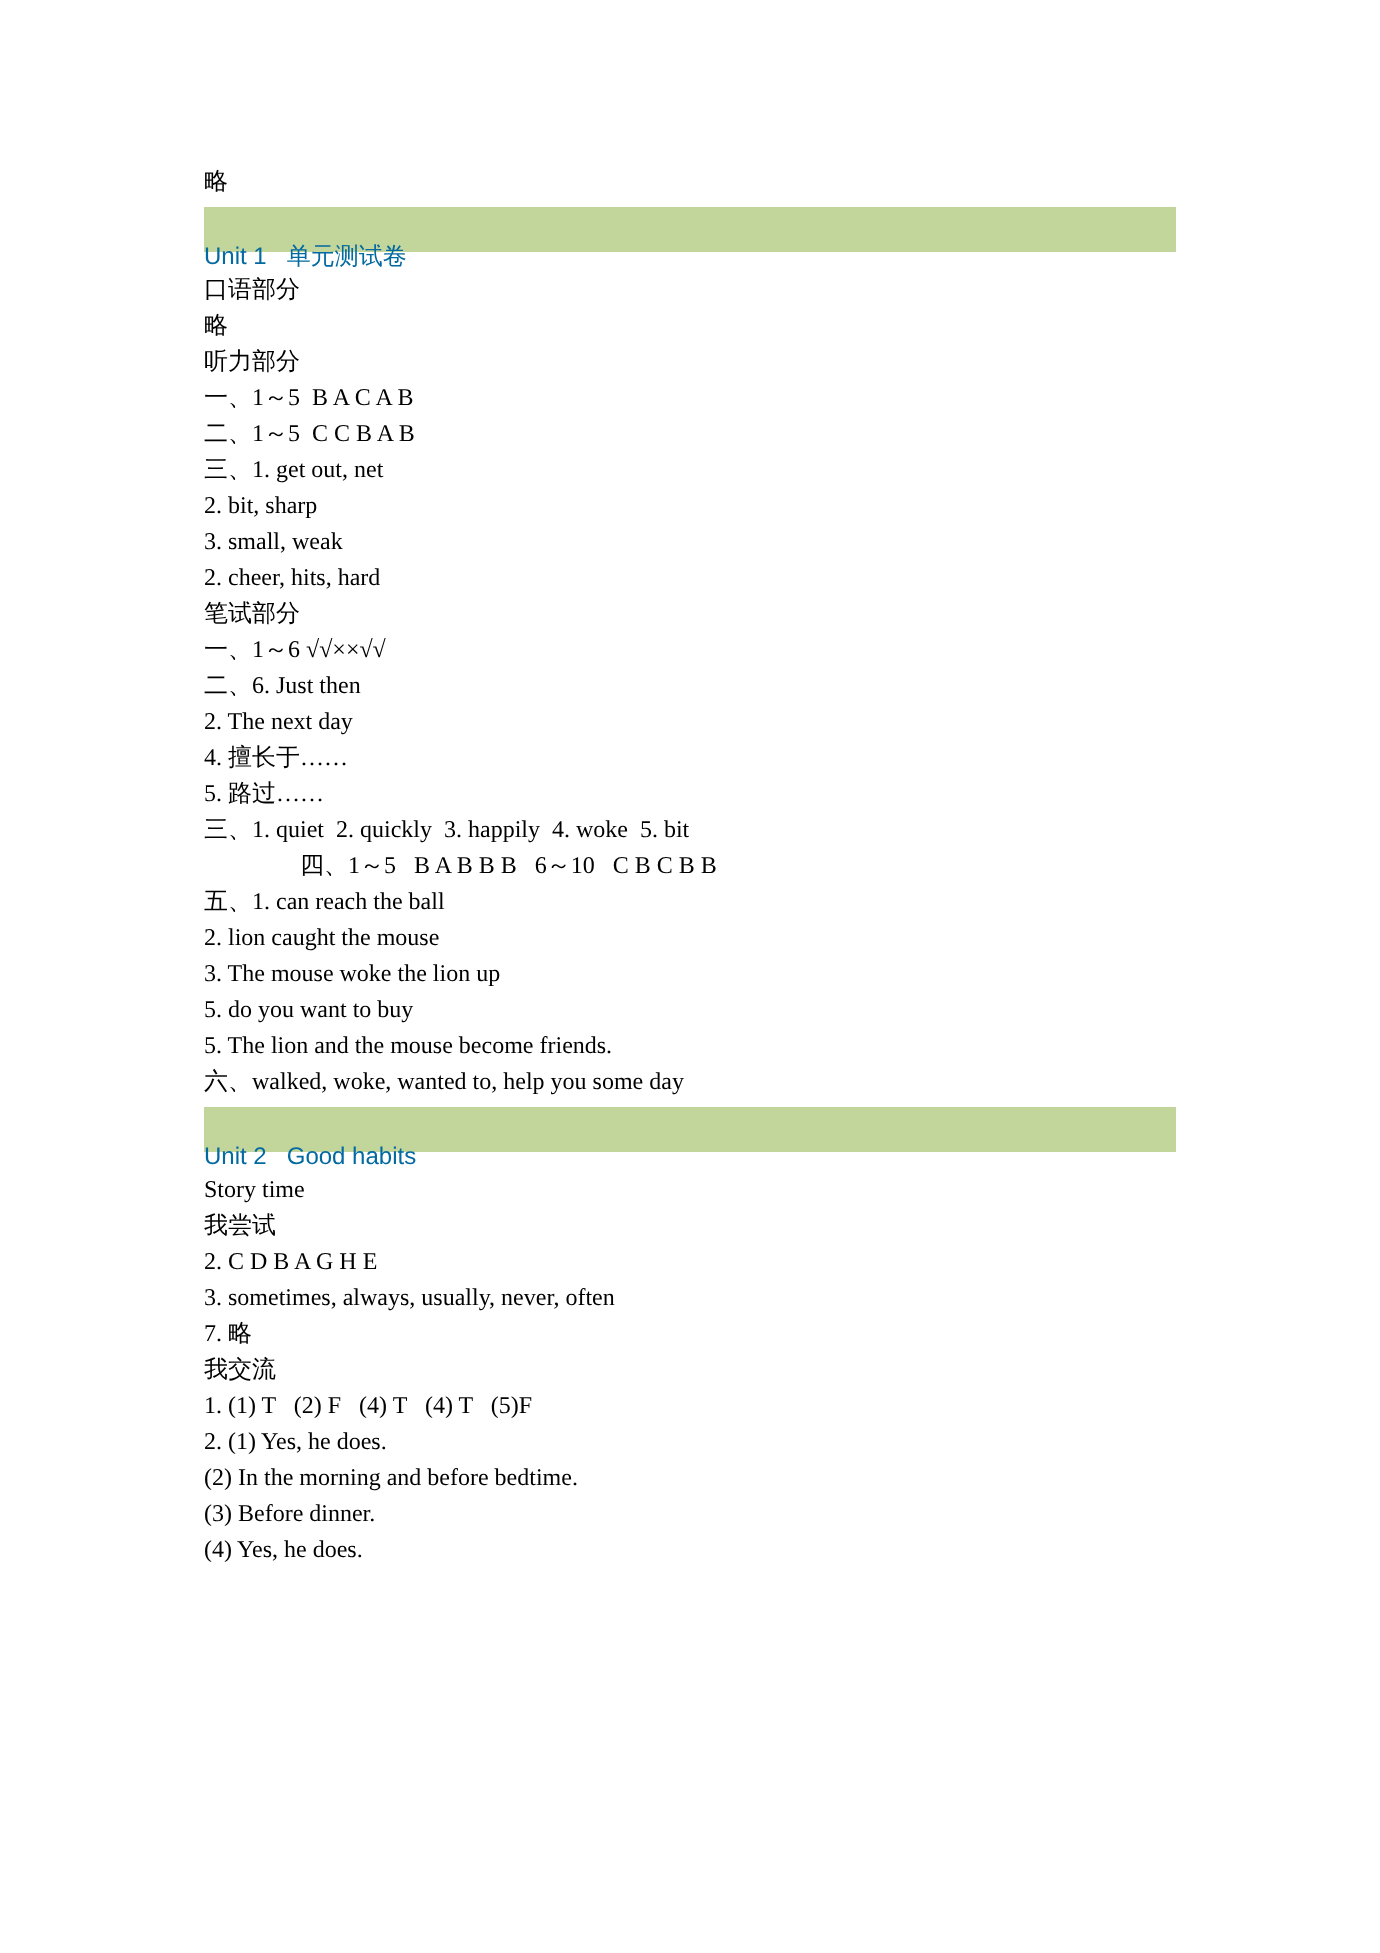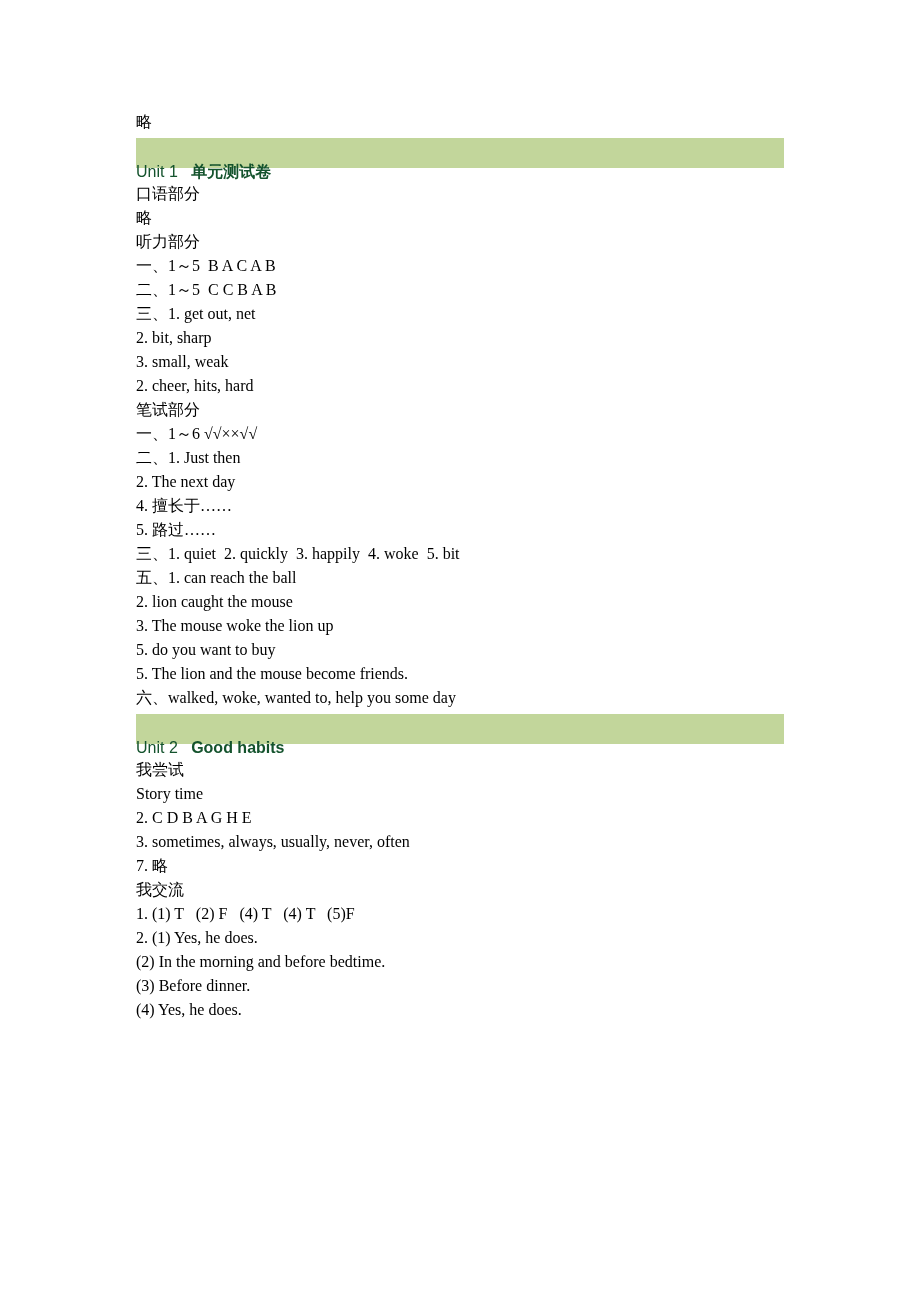--- a/index.html
+++ b/index.html
@@ -25,30 +25,29 @@
     background: #c2d69b;
     height: 30px;
     display: flex;
     align-items: center;
     padding-left: 0;
     margin: 4px 0 14px 0;
   }
   .heading-bar span {
     font-family: "Arial", "Microsoft YaHei", sans-serif;
     font-size: 16px;
-    color: #14532d;
+    color: #0369a1;
     white-space: pre;
     margin-top: 38px;
   }
   .heading-unit {
     font-weight: normal;
   }
   .heading-cn {
     font-family: "Microsoft YaHei", sans-serif;
-    font-weight: bold;
   }
   .indent {
     text-indent: 4em;
   }
 </style>
 </head>
 <body>
 
 <div class="page">
 
@@ -63,39 +62,40 @@
   <p class="line">略</p>
   <p class="line">听力部分</p>
   <p class="line">一、1～5  B A C A B</p>
   <p class="line">二、1～5  C C B A B</p>
   <p class="line">三、1. get out, net</p>
   <p class="line">2. bit, sharp</p>
   <p class="line">3. small, weak</p>
   <p class="line">2. cheer, hits, hard</p>
   <p class="line">笔试部分</p>
   <p class="line">一、1～6 √√××√√</p>
-  <p class="line">二、1. Just then</p>
+  <p class="line">二、6. Just then</p>
   <p class="line">2. The next day</p>
   <p class="line">4. 擅长于……</p>
   <p class="line">5. 路过……</p>
   <p class="line">三、1. quiet  2. quickly  3. happily  4. woke  5. bit</p>
+  <p class="line indent">四、1～5   B A B B B   6～10   C B C B B</p>
   <p class="line">五、1. can reach the ball</p>
   <p class="line">2. lion caught the mouse</p>
   <p class="line">3. The mouse woke the lion up</p>
   <p class="line">5. do you want to buy</p>
   <p class="line">5. The lion and the mouse become friends.</p>
   <p class="line">六、walked, woke, wanted to, help you some day</p>
 
   <div class="heading-bar">
     <span class="heading-unit">Unit 2   </span>
       <span class="heading-cn">Good habits</span>
   </div>
 
+  <p class="line">Story time</p>
   <p class="line">我尝试</p>
-  <p class="line">Story time</p>
   <p class="line">2. C D B A G H E</p>
   <p class="line">3. sometimes, always, usually, never, often</p>
   <p class="line">7. 略</p>
   <p class="line">我交流</p>
   <p class="line">1. (1) T   (2) F   (4) T   (4) T   (5)F</p>
   <p class="line">2. (1) Yes, he does.</p>
   <p class="line">(2) In the morning and before bedtime.</p>
   <p class="line">(3) Before dinner.</p>
   <p class="line">(4) Yes, he does.</p>
 

